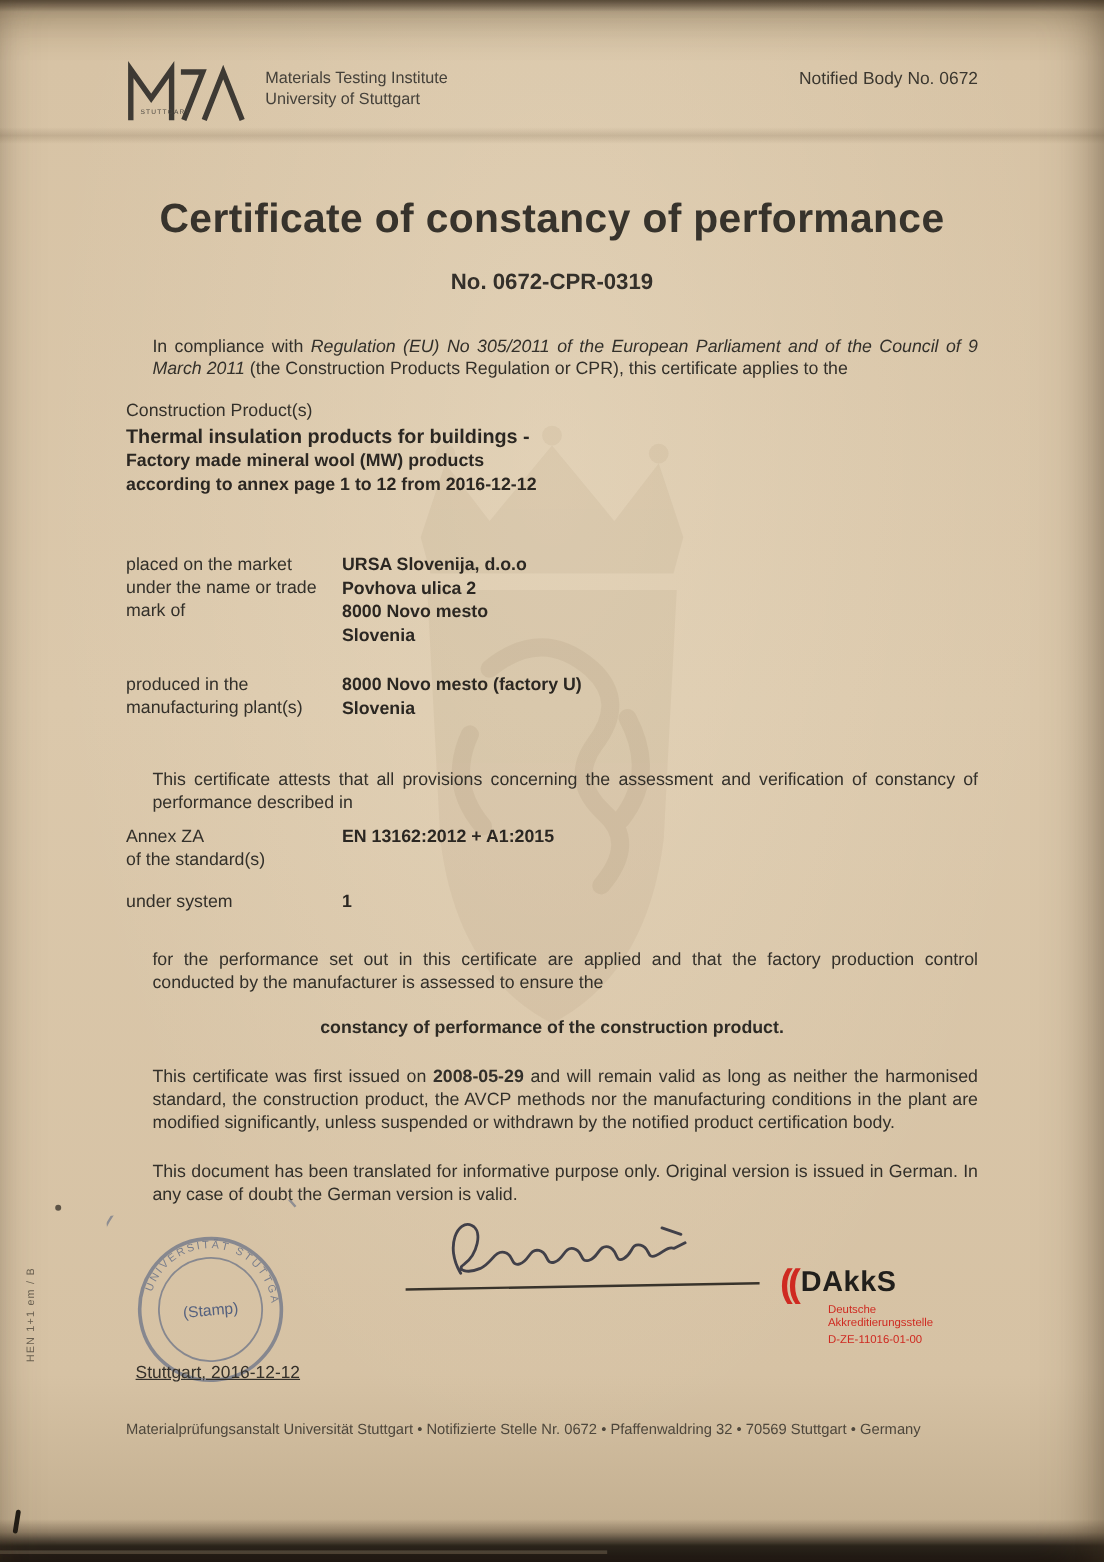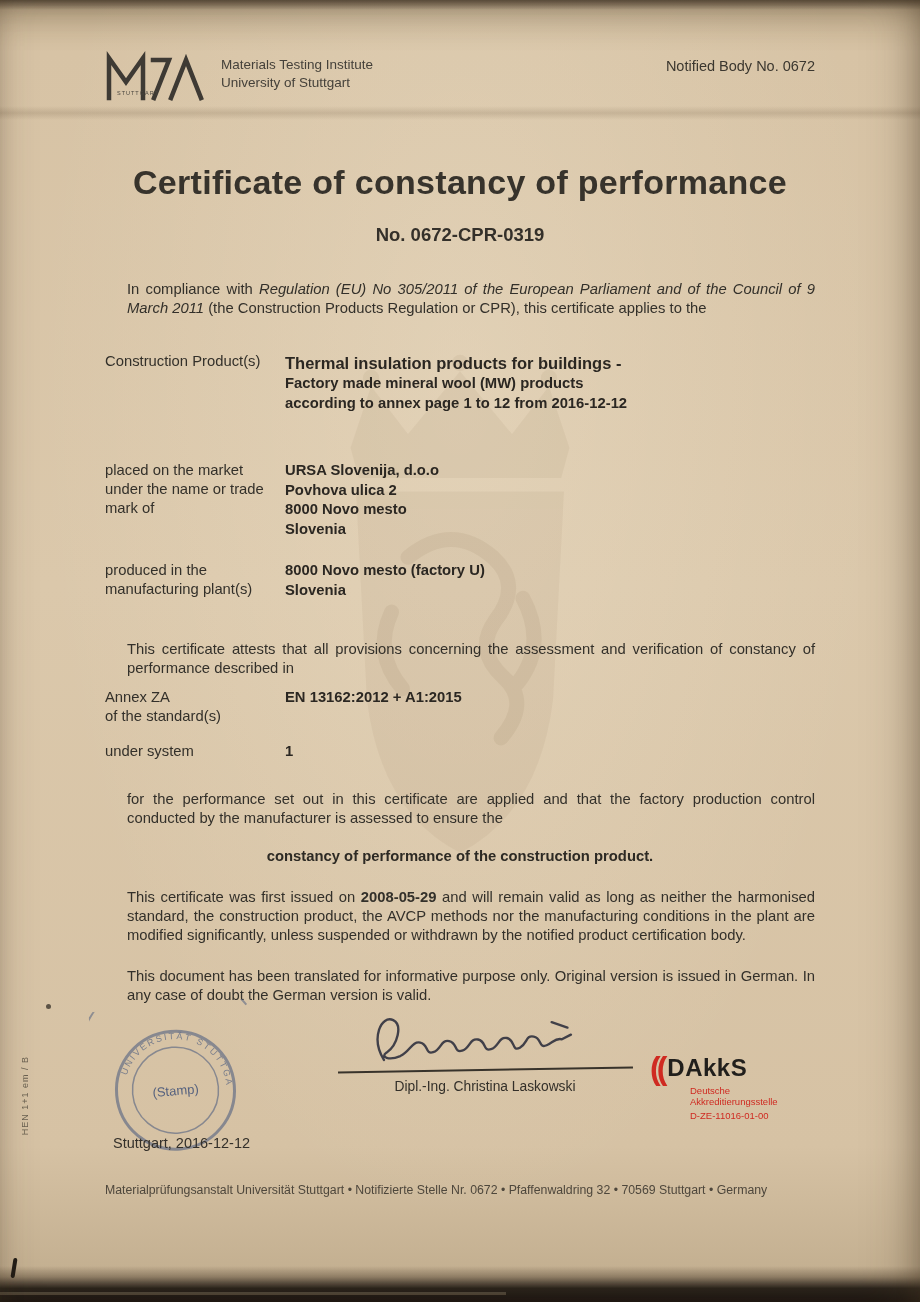--- a/index.html
+++ b/index.html
@@ -42,36 +42,36 @@
 
   .para { font-size:14.8px; line-height:19px; text-align:justify; color:#33302a;margin-left:22px; }
   .it { font-style:italic; }
   .b  { font-weight:bold; }
 
   .intro { margin-top:34px; }
 
   .row { display:flex; }
   .row-label { width:180px; flex-shrink:0; font-size:14.8px; line-height:19px; color:#33302a; }
   .row-value { font-size:14.8px; line-height:19.5px; font-weight:bold; color:#2b2722; }
-  .r-product { margin-top:34px; }
+  .r-product { margin-top:16px;flex-direction:column; }
   .r-product .pv1 { font-size:16.5px; line-height:22px; }
   .r-market { margin-top:48px; }
   .r-plant { margin-top:22px; }
   .attest { margin-top:40px; }
   .r-annex { margin-top:10px; }
   .r-system { margin-top:16px; }
   .perf { margin-top:28px; }
   .constancy { margin-top:20px; text-align:center; font-weight:bold; font-size:14.8px; color:#2d2a24; }
   .issued { margin-top:24px; }
   .translated { margin-top:22px; }
 
   
   .sig-area { position:relative; margin-top:6px; height:168px; }
   .stamp { position:absolute; left:-10px; top:-6px; transform:rotate(-5deg); }
-  .place-date { position:absolute; left:8px; top:124px; font-size:14.5px; color:#34302a; }
+  .place-date { position:absolute; left:8px; top:124px; font-size:14.5px; color:#34302a;text-decoration:underline; }
   .sig-center { position:absolute; left:215px; top:-8px; width:330px; text-align:center; }
   .sig-line { width:295px; margin:0 auto; border-top:2px solid #38332b; transform:rotate(-1deg); }
   .signer-name { margin-top:8px; font-size:13.8px; color:#34302a; }
   .signer-title { margin-top:3px; font-size:13.2px; color:#3c3830; }
   .dakks { position:absolute; left:545px; top:42px; width:200px; }
   .dakks-top { display:flex; align-items:center; }
   .dakks-parens { color:#cf2a21; font-size:32px; font-weight:bold; letter-spacing:-4px; line-height:30px; margin-right:4px; }
   .dakks-name { font-size:24px; font-weight:bold; color:#211f1c; letter-spacing:.5px; }
   .dakks-lines { margin-left:40px; margin-top:2px; font-size:9.5px; line-height:11.5px; color:#cf2a21; }
   .dakks-lines .dk3 { margin-top:2px; }
@@ -206,21 +206,20 @@
       <div class="place-date">Stuttgart, 2016-12-12</div>
 
       <div class="sig-center">
         <svg width="250" height="62" viewBox="0 0 230 60" style="transform:rotate(-3deg);">
           <g stroke="#262838" stroke-width="2.3" fill="none" stroke-linecap="round" opacity="0.85">
             <path d="M16,50 C4,28 16,6 27,12 C36,17 30,36 19,43 C12,47 21,51 32,47 C42,43 44,33 52,35 C60,37 56,47 64,45 C72,43 72,33 80,35 C88,37 84,47 92,45 C100,43 100,33 108,35 C116,37 112,47 120,45 C128,43 128,33 136,35 C144,37 140,49 148,45 C156,41 154,33 162,35 C170,37 166,47 174,44 C180,42 183,37 189,39 L198,35"></path>
             <path d="M180,22 L195,28"></path>
           </g>
         </svg>
         <div class="sig-line"></div>
-        <div class="signer-name">Dipl.-Ing. Christina Laskowski</div>
       </div>
 
       <div class="dakks">
         <div class="dakks-top">
           <span class="dakks-parens">((</span>
           <span class="dakks-name">DAkkS</span>
         </div>
         <div class="dakks-lines">
           <div>Deutsche</div>
           <div>Akkreditierungsstelle</div>

